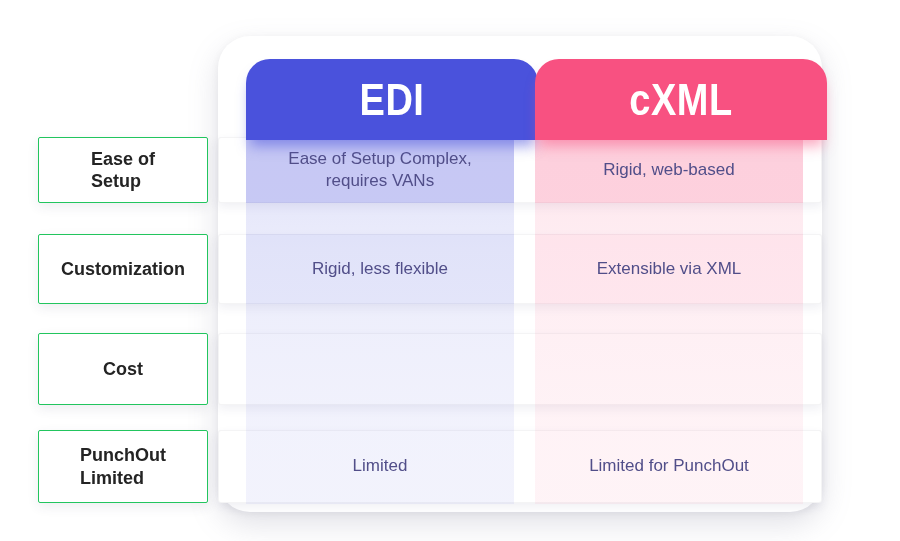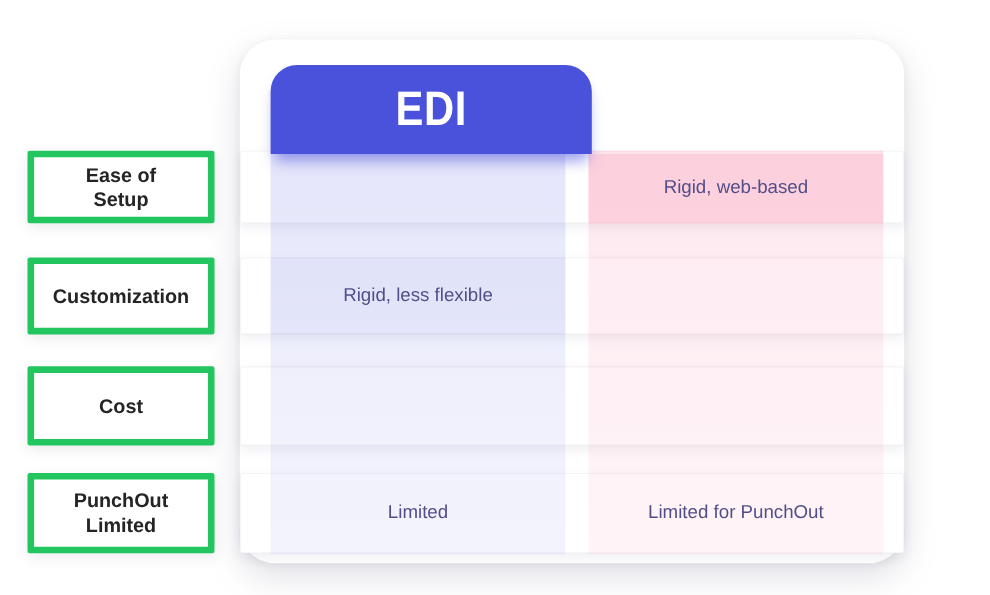--- a/index.html
+++ b/index.html
@@ -40,31 +40,30 @@
     box-sizing: border-box;
   }
   .r1 { top: 137px; height: 66px; }
   .r2 { top: 234px; height: 70px; }
   .r3 { top: 333px; height: 72px; }
   .r4 { top: 430px; height: 73px; }
 
   
   .label-box {
     position: absolute;
-    left: 25px;
+    left: 38px;
     width: 170px;
     background: #ffffff;
-    border: 6px solid #22c55e;
+    border: 1px solid #22c55e;
     border-radius: 2px;
     box-shadow: 0 4px 12px rgba(60,60,90,0.09);
     box-sizing: border-box;
     display: flex;
     align-items: center;
     justify-content: center;
-    text-align: center;
   }
   .label-text {
     margin: 0;
     font-size: 18px;
     font-weight: 700;
     color: #242424;
     line-height: 1.25;
     white-space: pre-line;
   }
 
@@ -164,36 +163,46 @@
   <div class="board"></div>
 
   <div class="row-box r1"></div>
   <div class="row-box r2"></div>
   <div class="row-box r3"></div>
   <div class="row-box r4"></div>
 
   <div class="strip edi"></div>
   <div class="strip cxml"></div>
 
+  <div class="cell c-edi r1">
+    <p class="cell-text">Ease of Setup Complex,
+requires VANs</p>
+  </div>
   <div class="cell c-edi r2">
     <p class="cell-text">Rigid, less flexible</p>
   </div>
   <div class="cell c-edi r4">
     <p class="cell-text">Limited</p>
   </div>
 
   <div class="cell c-cxml r1">
     <p class="cell-text">Rigid, web-based</p>
   </div>
+  <div class="cell c-cxml r2">
+    <p class="cell-text">Extensible via XML</p>
+  </div>
   <div class="cell c-cxml r4">
     <p class="cell-text">Limited for PunchOut</p>
   </div>
 
   <div class="pill p-edi">
     <p class="pill-text">EDI</p>
+  </div>
+  <div class="pill p-cxml">
+    <p class="pill-text">cXML</p>
   </div>
 
   <div class="label-box r1">
     <p class="label-text">Ease of
 Setup</p>
   </div>
   <div class="label-box r2">
     <p class="label-text">Customization</p>
   </div>
   <div class="label-box r3">

